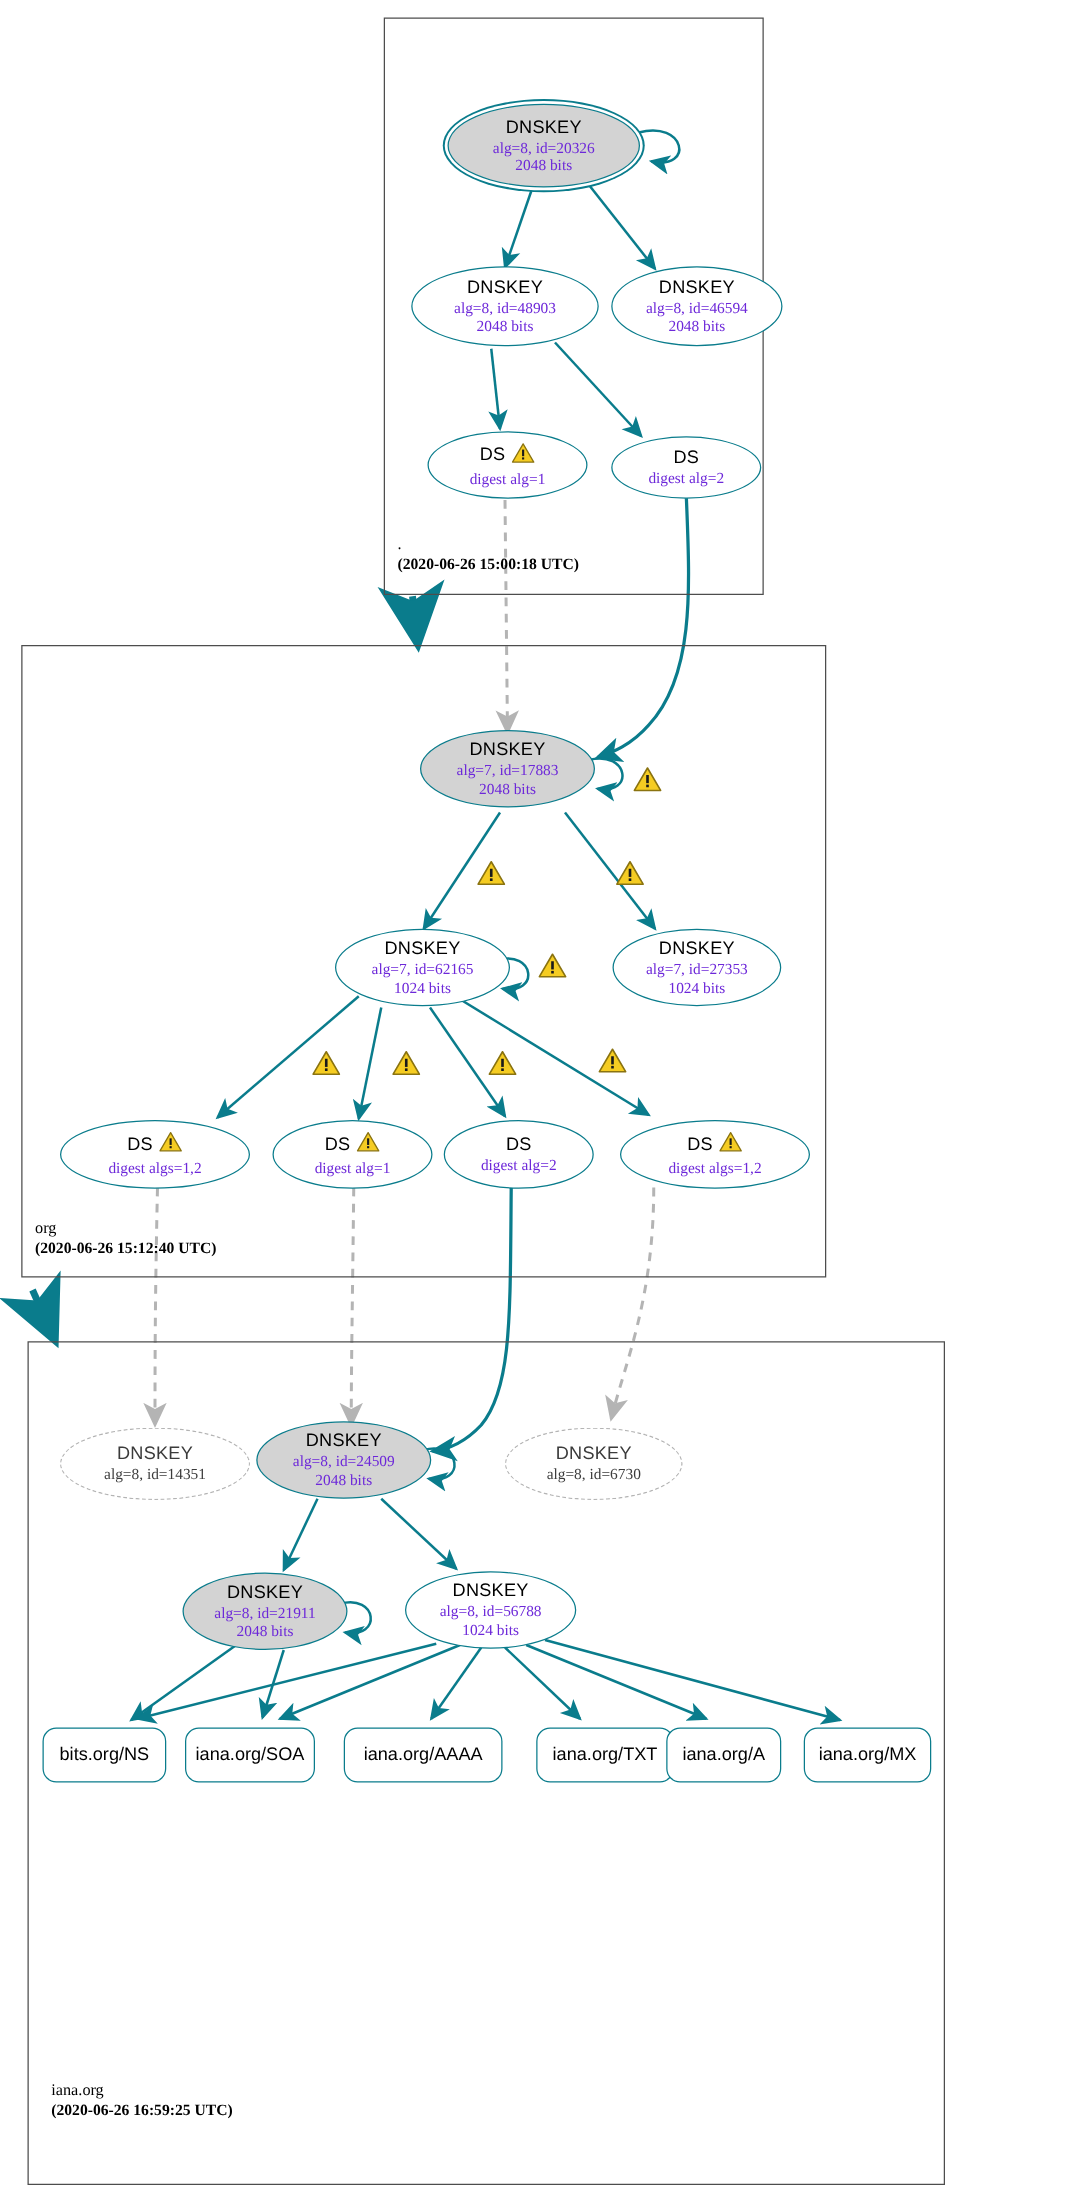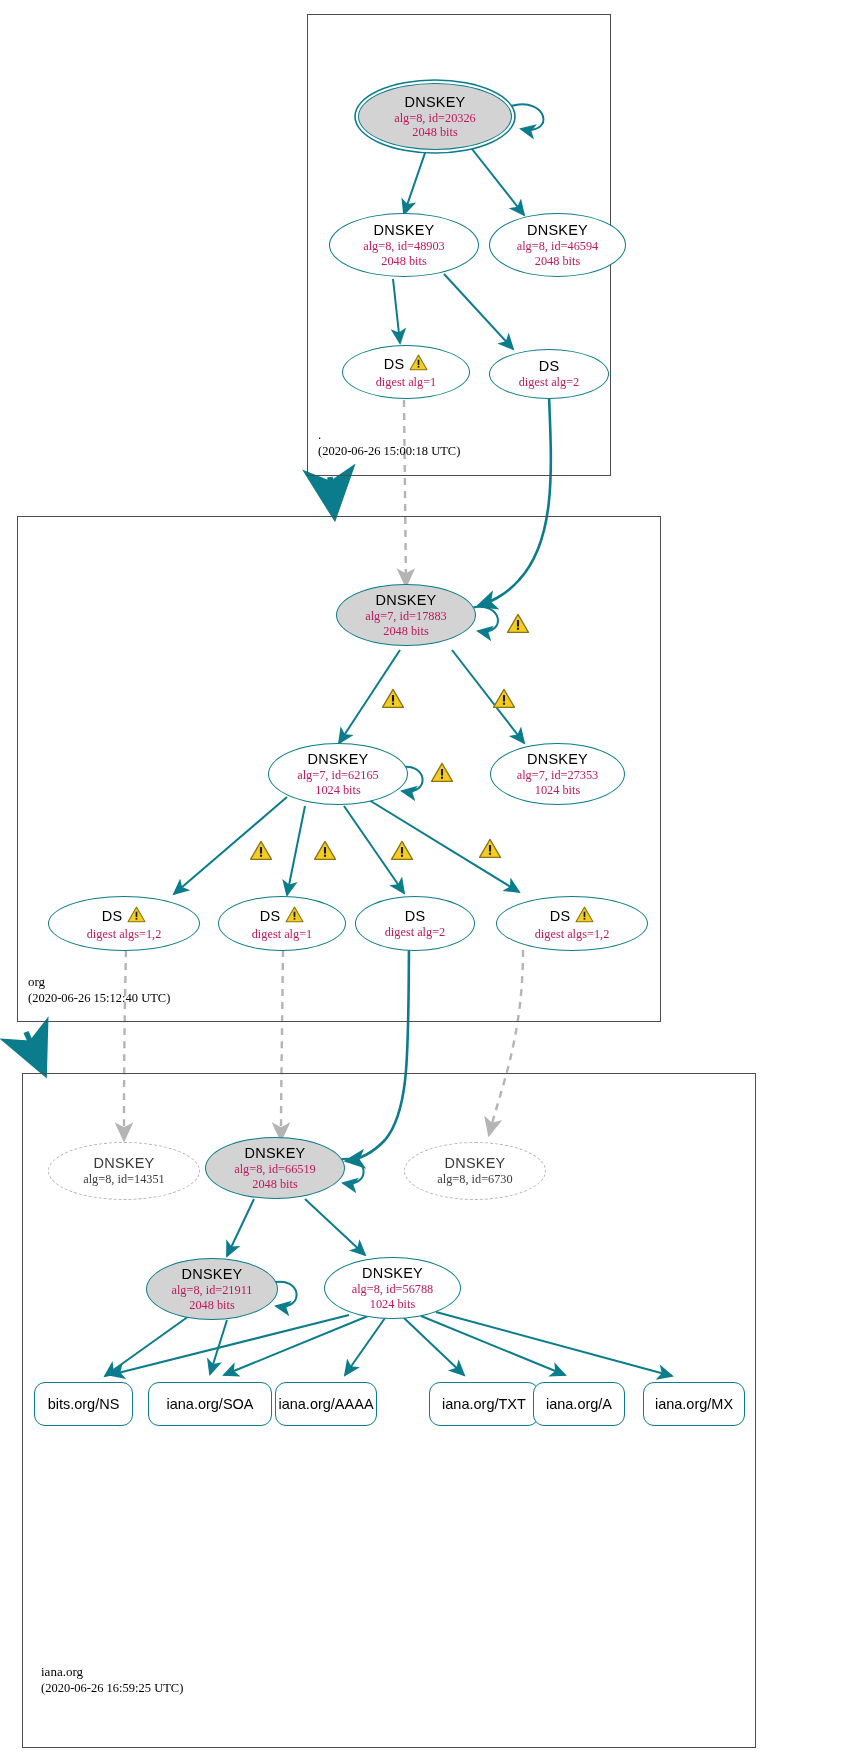--- a/index.html
+++ b/index.html
@@ -4,34 +4,34 @@
 <style>
   html,body{margin:0;padding:0;background:#ffffff;}
   body{font-family:"Liberation Sans", sans-serif;}
   #stage{position:relative;width:861px;height:1762px;background:#fff;overflow:hidden;}
   #svgroot{position:absolute;left:0;top:0;width:861px;height:1762px;}
 
   .zone-box{position:absolute;border:1px solid #4d4d4d;background:transparent;box-sizing:border-box;}
 
   .zone-label{position:absolute;font-family:"Liberation Serif", serif;color:#000;white-space:nowrap;}
   .zone-label .zname{font-size:13px;line-height:16px;}
-  .zone-label .ztime{font-size:12.5px;line-height:16px;}
+  .zone-label .ztime{font-size:12.5px;line-height:16px;font-weight:bold;}
 
   .node{position:absolute;display:flex;flex-direction:column;align-items:center;justify-content:center;
         text-align:center;box-sizing:border-box;}
 
   .ellipse{border:1.6px solid #0a7c8c;border-radius:50%;background:#ffffff;}
   .ellipse.filled{background:#d3d3d3;}
   .ellipse.dashed{border:1.6px dashed #b4b4b4;background:#ffffff;}
   .ellipse.dbl{box-shadow:0 0 0 2.2px #ffffff, 0 0 0 3.8px #0a7c8c;}
 
   .rrset{border:1.6px solid #0a7c8c;border-radius:11px;background:#ffffff;}
 
   .t1{font-family:"Liberation Sans", sans-serif;font-size:14.5px;color:#000;line-height:17px;letter-spacing:.2px;}
-  .t2{font-family:"Liberation Serif", serif;font-size:12.3px;color:#be185d;line-height:14.5px;white-space:nowrap;}
+  .t2{font-family:"Liberation Serif", serif;font-size:12.3px;color:#6d28d9;line-height:14.5px;white-space:nowrap;}
   .dashed .t1, .dashed .t2{color:#3b3b3b;}
   .rr-label{font-family:"Liberation Sans", sans-serif;font-size:14.5px;color:#000;white-space:nowrap;}
 
   .warn{position:absolute;width:0;height:0;}
   .warn svg{display:block;}
   .inline-warn{display:inline-block;vertical-align:-3px;margin-left:5px;}
   .titlerow{display:flex;align-items:center;justify-content:center;}
 </style>
 </head>
 <body>
@@ -315,21 +315,21 @@
     <div class="t2">digest algs=1,2</div>
   </div>
 
   <div class="node ellipse dashed" style="left:48px;top:1142px;width:152px;height:58px;">
     <div class="t1">DNSKEY</div>
     <div class="t2">alg=8, id=14351</div>
   </div>
 
   <div class="node ellipse filled" style="left:205px;top:1137px;width:140px;height:62px;">
     <div class="t1">DNSKEY</div>
-    <div class="t2">alg=8, id=66519</div>
+    <div class="t2">alg=8, id=24509</div>
     <div class="t2">2048 bits</div>
   </div>
 
   <div class="node ellipse dashed" style="left:404px;top:1142px;width:142px;height:58px;">
     <div class="t1">DNSKEY</div>
     <div class="t2">alg=8, id=6730</div>
   </div>
 
   <div class="node ellipse filled" style="left:146px;top:1258px;width:132px;height:62px;">
     <div class="t1">DNSKEY</div>
@@ -339,24 +339,24 @@
 
   <div class="node ellipse" style="left:324px;top:1257px;width:137px;height:62px;">
     <div class="t1">DNSKEY</div>
     <div class="t2">alg=8, id=56788</div>
     <div class="t2">1024 bits</div>
   </div>
 
   <div class="node rrset" style="left:34px;top:1382px;width:99px;height:44px;">
     <span class="rr-label">bits.org/NS</span>
   </div>
-  <div class="node rrset" style="left:148px;top:1382px;width:124px;height:44px;">
+  <div class="node rrset" style="left:148px;top:1382px;width:104px;height:44px;">
     <span class="rr-label">iana.org/SOA</span>
   </div>
-  <div class="node rrset" style="left:275px;top:1382px;width:102px;height:44px;">
+  <div class="node rrset" style="left:275px;top:1382px;width:127px;height:44px;">
     <span class="rr-label">iana.org/AAAA</span>
   </div>
   <div class="node rrset" style="left:429px;top:1382px;width:110px;height:44px;">
     <span class="rr-label">iana.org/TXT</span>
   </div>
   <div class="node rrset" style="left:533px;top:1382px;width:92px;height:44px;">
     <span class="rr-label">iana.org/A</span>
   </div>
   <div class="node rrset" style="left:643px;top:1382px;width:102px;height:44px;">
     <span class="rr-label">iana.org/MX</span>

